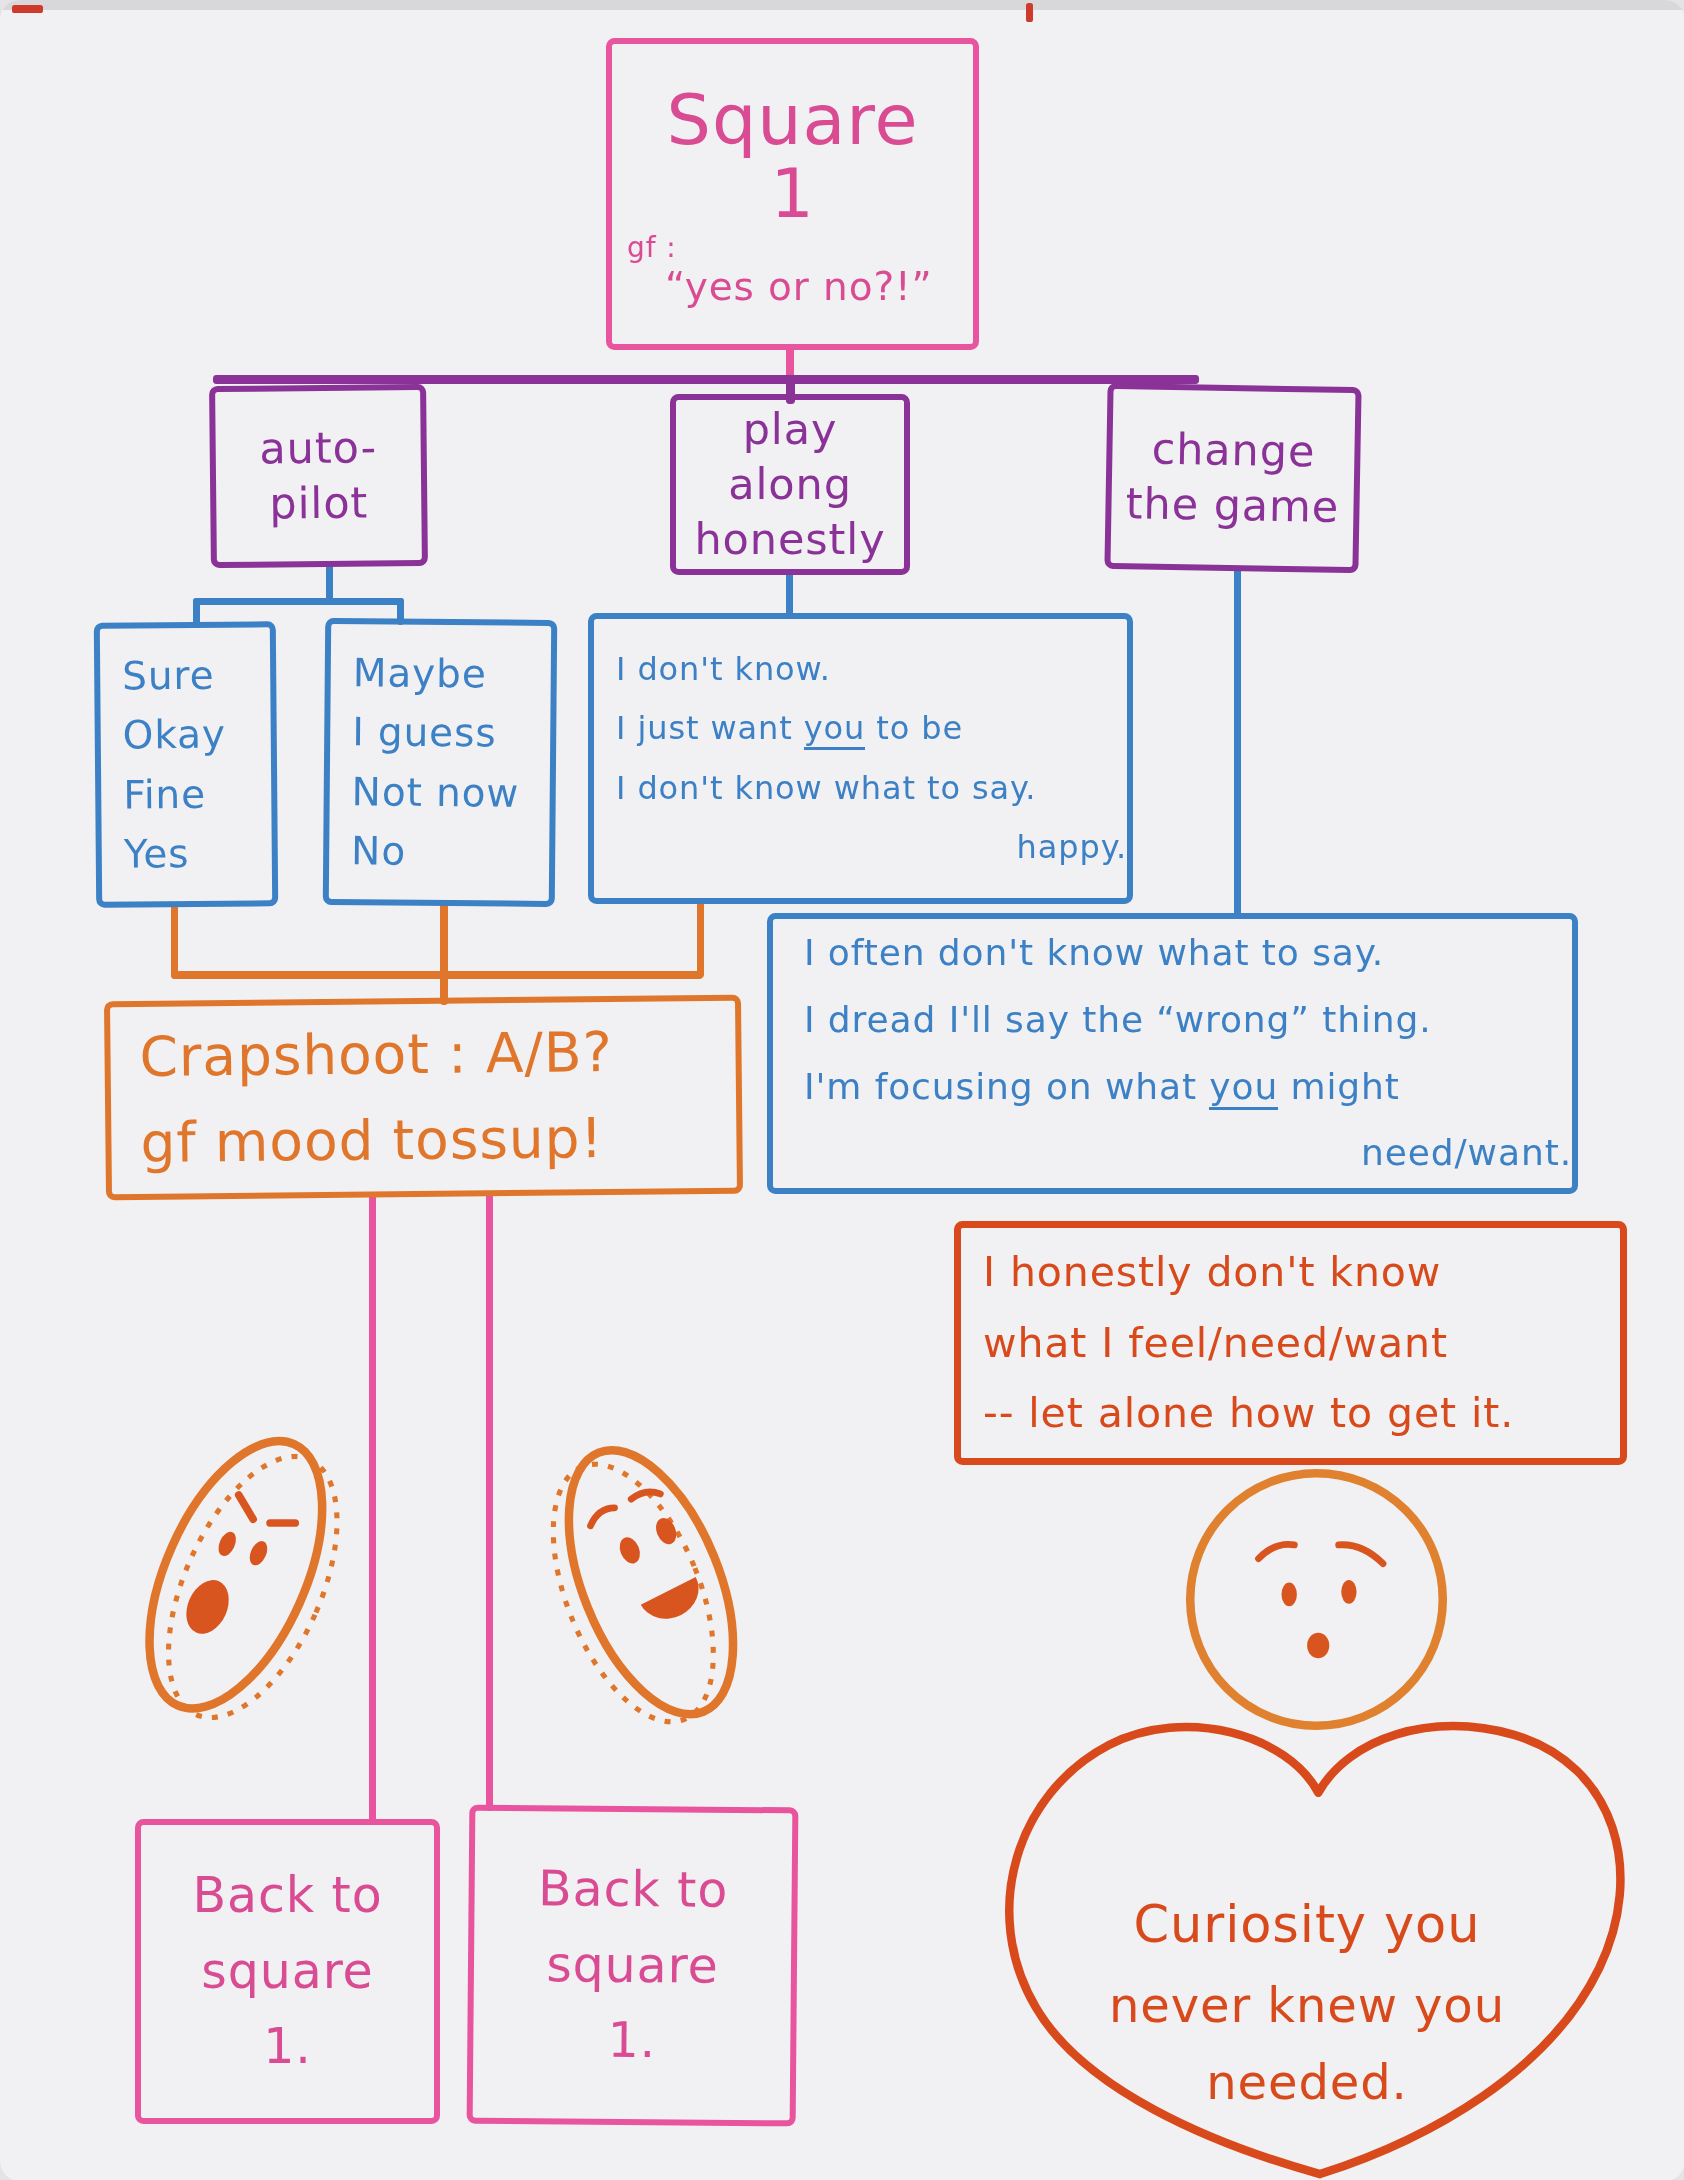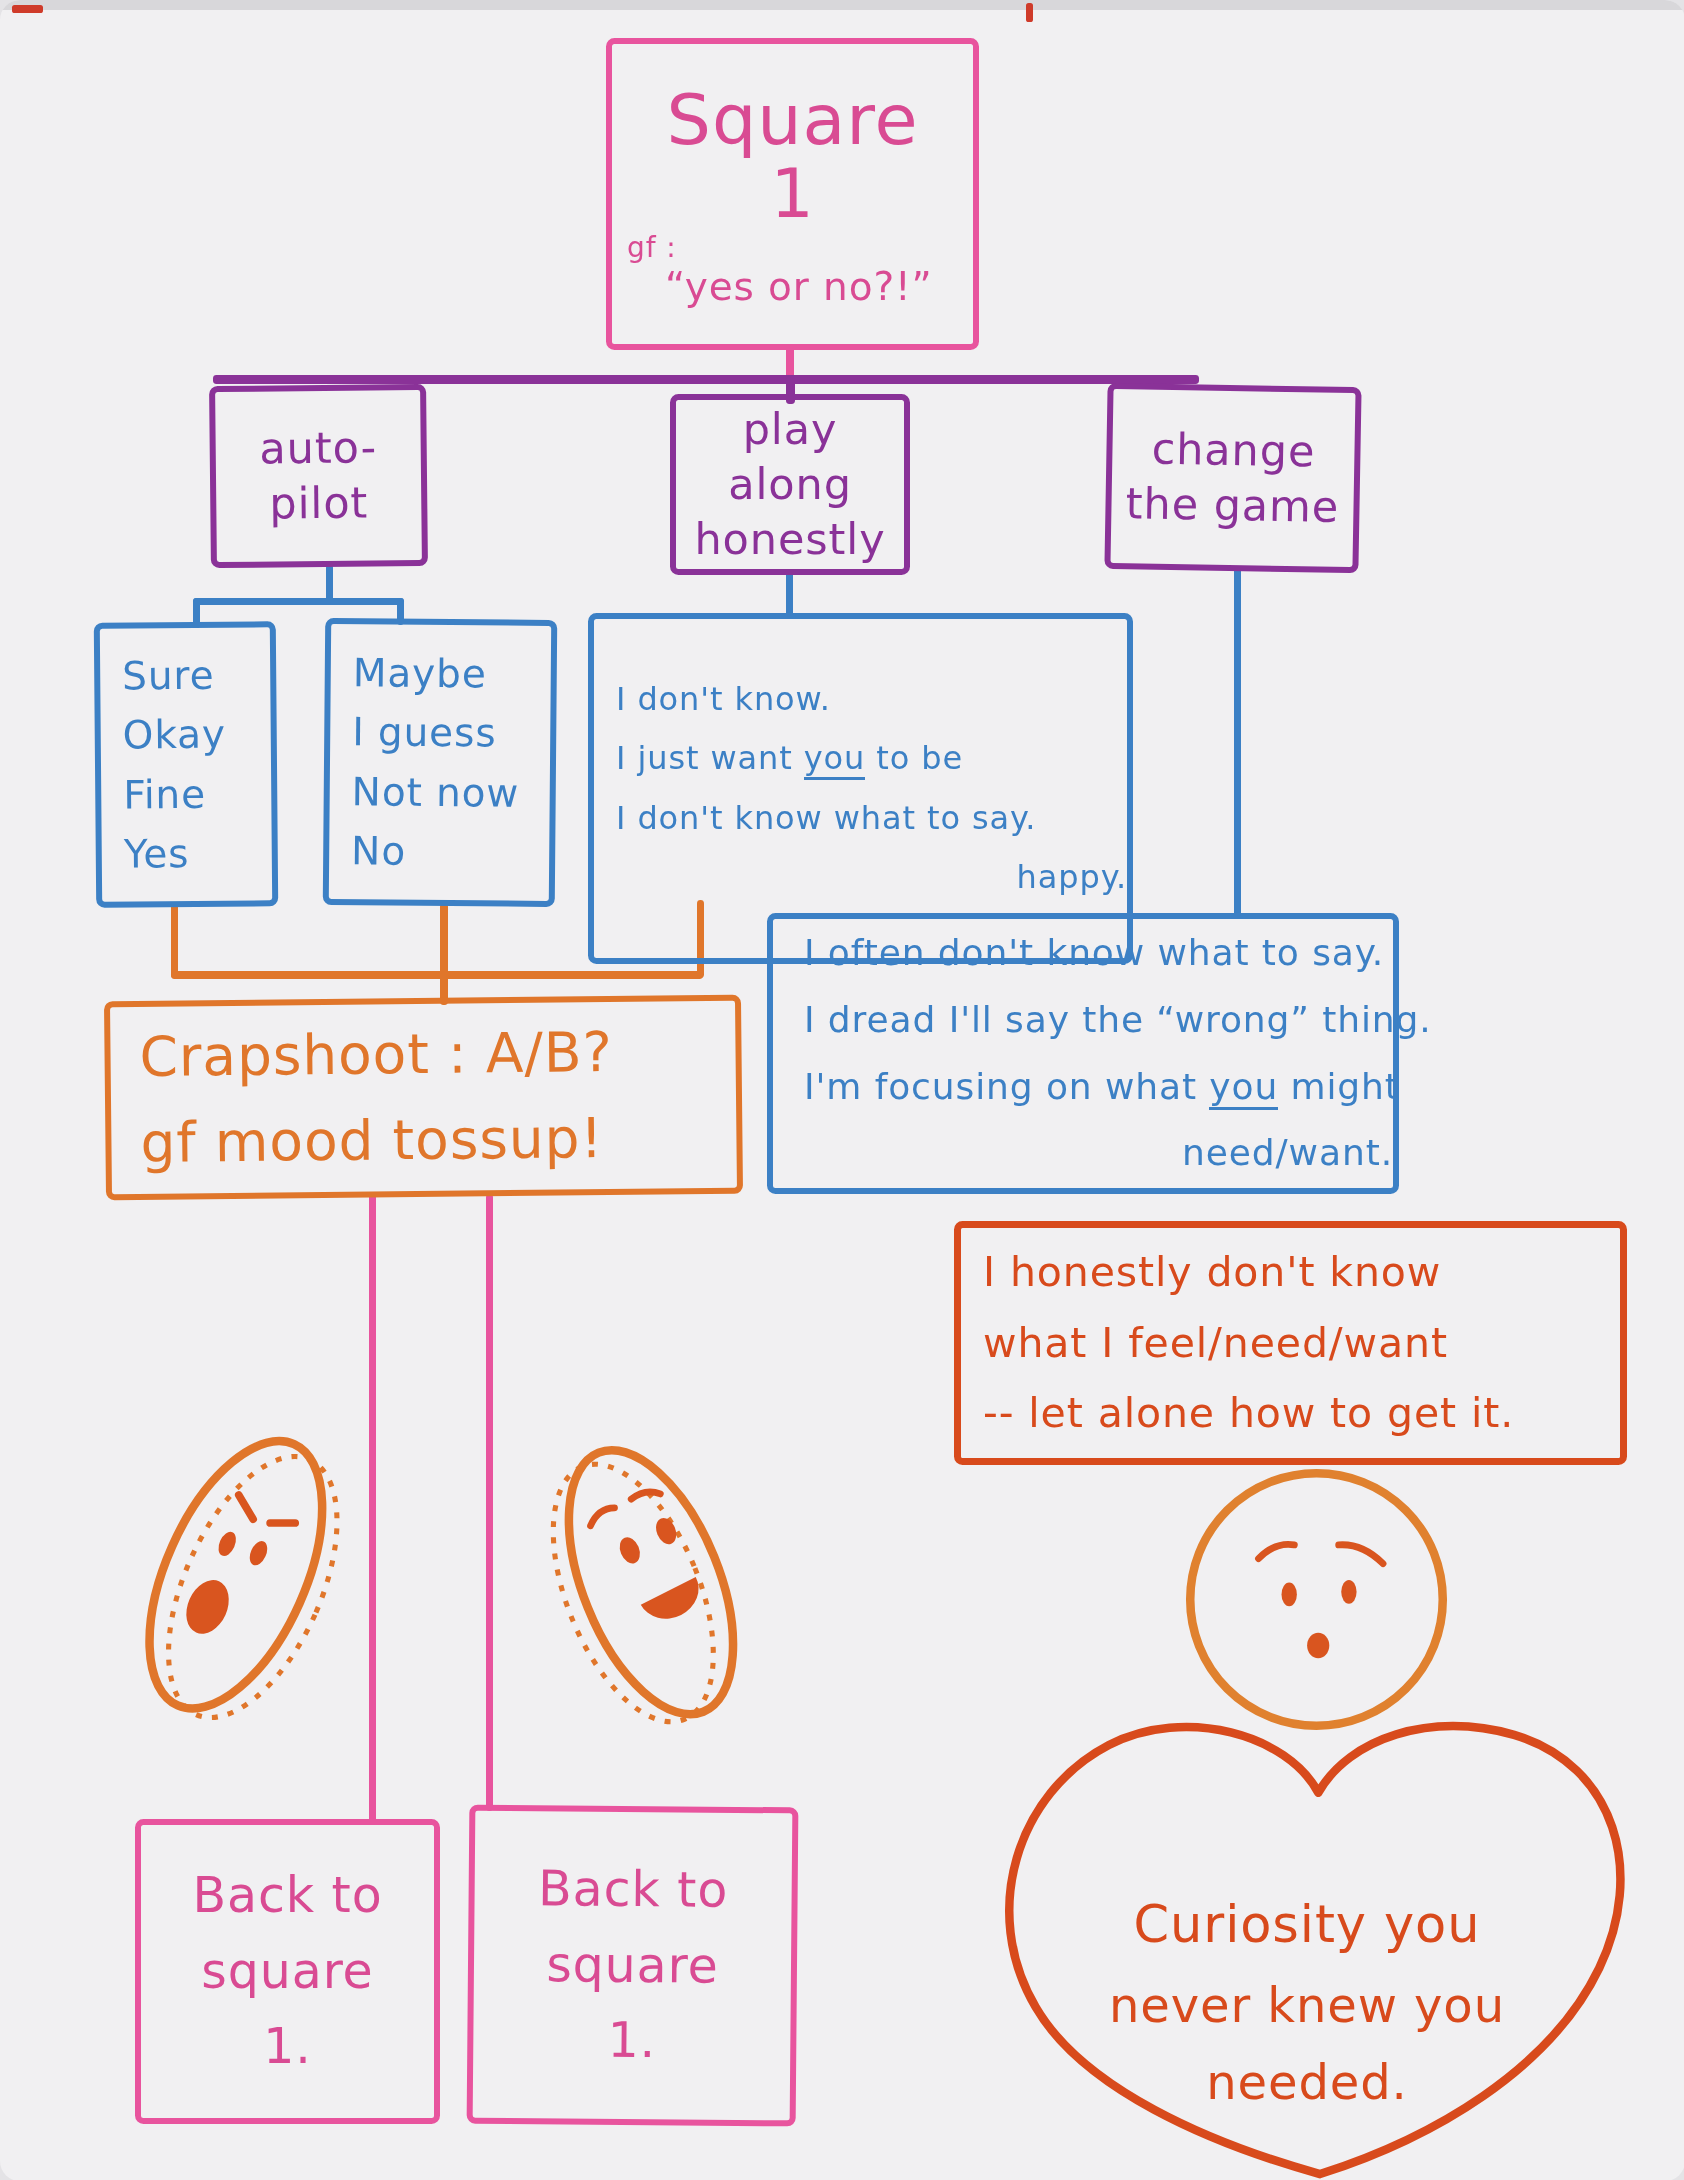--- a/index.html
+++ b/index.html
@@ -95,28 +95,28 @@
     <div class="ln b-line">Okay</div>
     <div class="ln b-line">Fine</div>
     <div class="ln b-line">Yes</div>
   </div>
   <div class="box blue" style="left:324px;top:619px;width:232px;height:287px;transform:rotate(0.5deg);">
     <div class="ln b-line">Maybe</div>
     <div class="ln b-line">I guess</div>
     <div class="ln b-line">Not now</div>
     <div class="ln b-line">No</div>
   </div>
-  <div class="box blue idk" style="left:588px;top:613px;width:545px;height:351px;">
+  <div class="box blue idk" style="left:588px;top:613px;width:545px;height:291px;">
     <div class="ln">I don't know.</div>
     <div class="ln"><span>I just want </span><span class="u">you</span><span> to be</span></div>
     <div class="ln">I don't know what to say.</div>
     <div class="ln last">happy.</div>
   </div>
 
-  <div class="box blue often" style="left:767px;top:913px;width:632px;height:281px;">
+  <div class="box blue often" style="left:767px;top:913px;width:811px;height:281px;">
     <div class="ln">I often don't know what to say.</div>
     <div class="ln">I dread I'll say the “wrong” thing.</div>
     <div class="ln"><span>I'm focusing on what </span><span class="u">you</span><span> might</span></div>
     <div class="ln last">need/want.</div>
   </div>
 
   <div class="box orange crap" style="left:105px;top:998px;width:637px;height:199px;transform:rotate(-0.6deg);">
     <div class="ln">Crapshoot : A/B?</div>
     <div class="ln">gf mood tossup!</div>
   </div>

